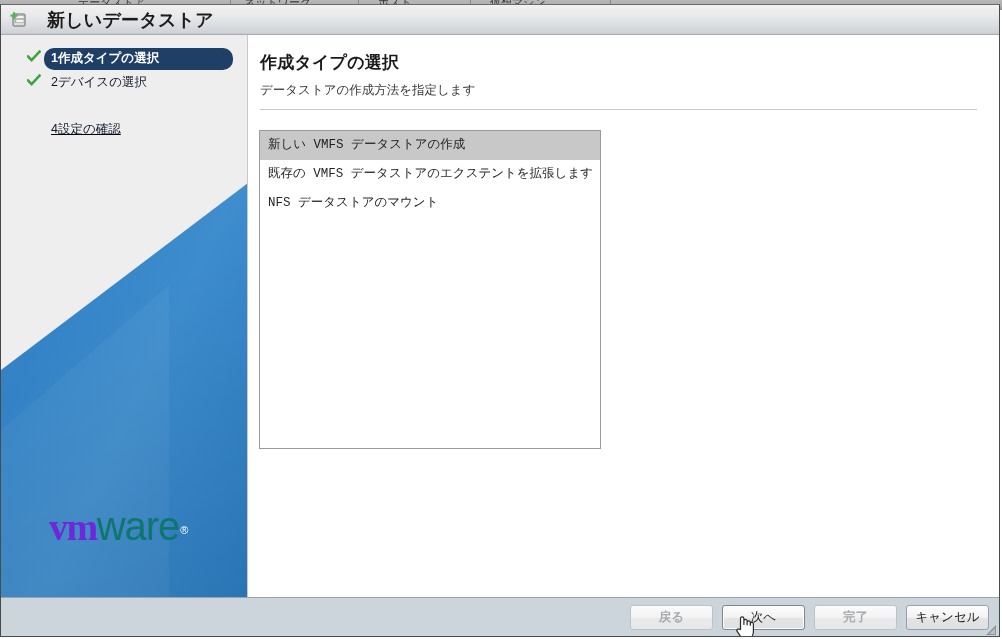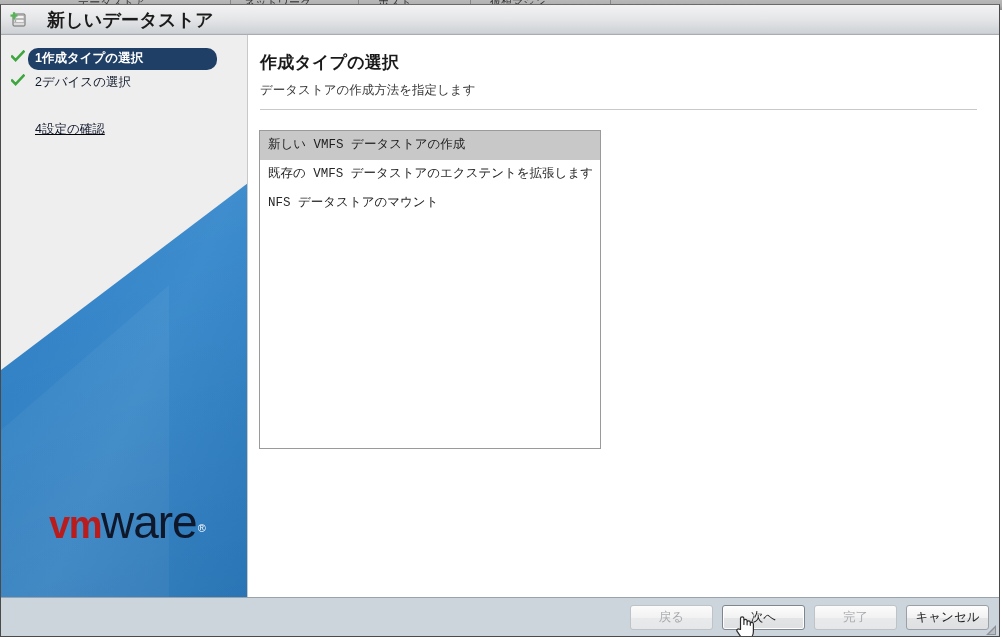--- a/index.html
+++ b/index.html
@@ -120,21 +120,21 @@
     left: 0; top: 0;
     width: 247px;
     height: 562px;
     background: rgba(255,255,255,0.045);
     clip-path: polygon(0 395px, 168px 250px, 168px 562px, 0 562px);
     pointer-events: none;
   }
 
   #steps {
     position: absolute;
-    left: 0; top: 0;
+    left: 16px; top: 0;
     width: 277px;
     padding-top: 13px;
   }
   .step-row {
     position: relative;
     display: flex;
     align-items: flex-start;
     padding: 0 0 0 10px;
     margin-bottom: 2px;
     min-height: 21px;
@@ -171,28 +171,28 @@
   
   #vmware-logo {
     position: absolute;
     left: 48px;
     bottom: 48px;
     user-select: none;
   }
   #vmware-logo .vm {
     font-size: 38px;
     font-weight: bold;
-    color: #b91c1c;
+    color: #6d28d9;
     letter-spacing: -1.5px;
-    font-family: Liberation Sans, sans-serif;
+    font-family: Liberation Serif, serif;
   }
   #vmware-logo .ware {
-    font-size: 46px;
+    font-size: 40px;
     font-weight: normal;
-    color: #0f172a;
+    color: #0f766e;
     letter-spacing: -1px;
   }
   #vmware-logo .reg {
     font-size: 11px;
     color: #ffffff;
     vertical-align: super;
     margin-left: 1px;
   }
 
   
@@ -281,20 +281,21 @@
     color: #1f1f1f;
     box-sizing: border-box;
     cursor: pointer;
     user-select: none;
   }
   .btn.disabled {
     color: #a8abae;
     border-color: #bfc3c7;
     background: linear-gradient(to bottom, #fbfbfb 0%, #f2f2f2 50%, #e9eaeb 51%, #e6e7e8 100%);
     cursor: default;
+    font-weight: bold;
   }
   .btn.focus {
     border-color: #7f868d;
     box-shadow: inset 0 0 0 1px #ffffff;
   }
 
   #resize-grip {
     position: absolute;
     right: 3px;
     bottom: 3px;

